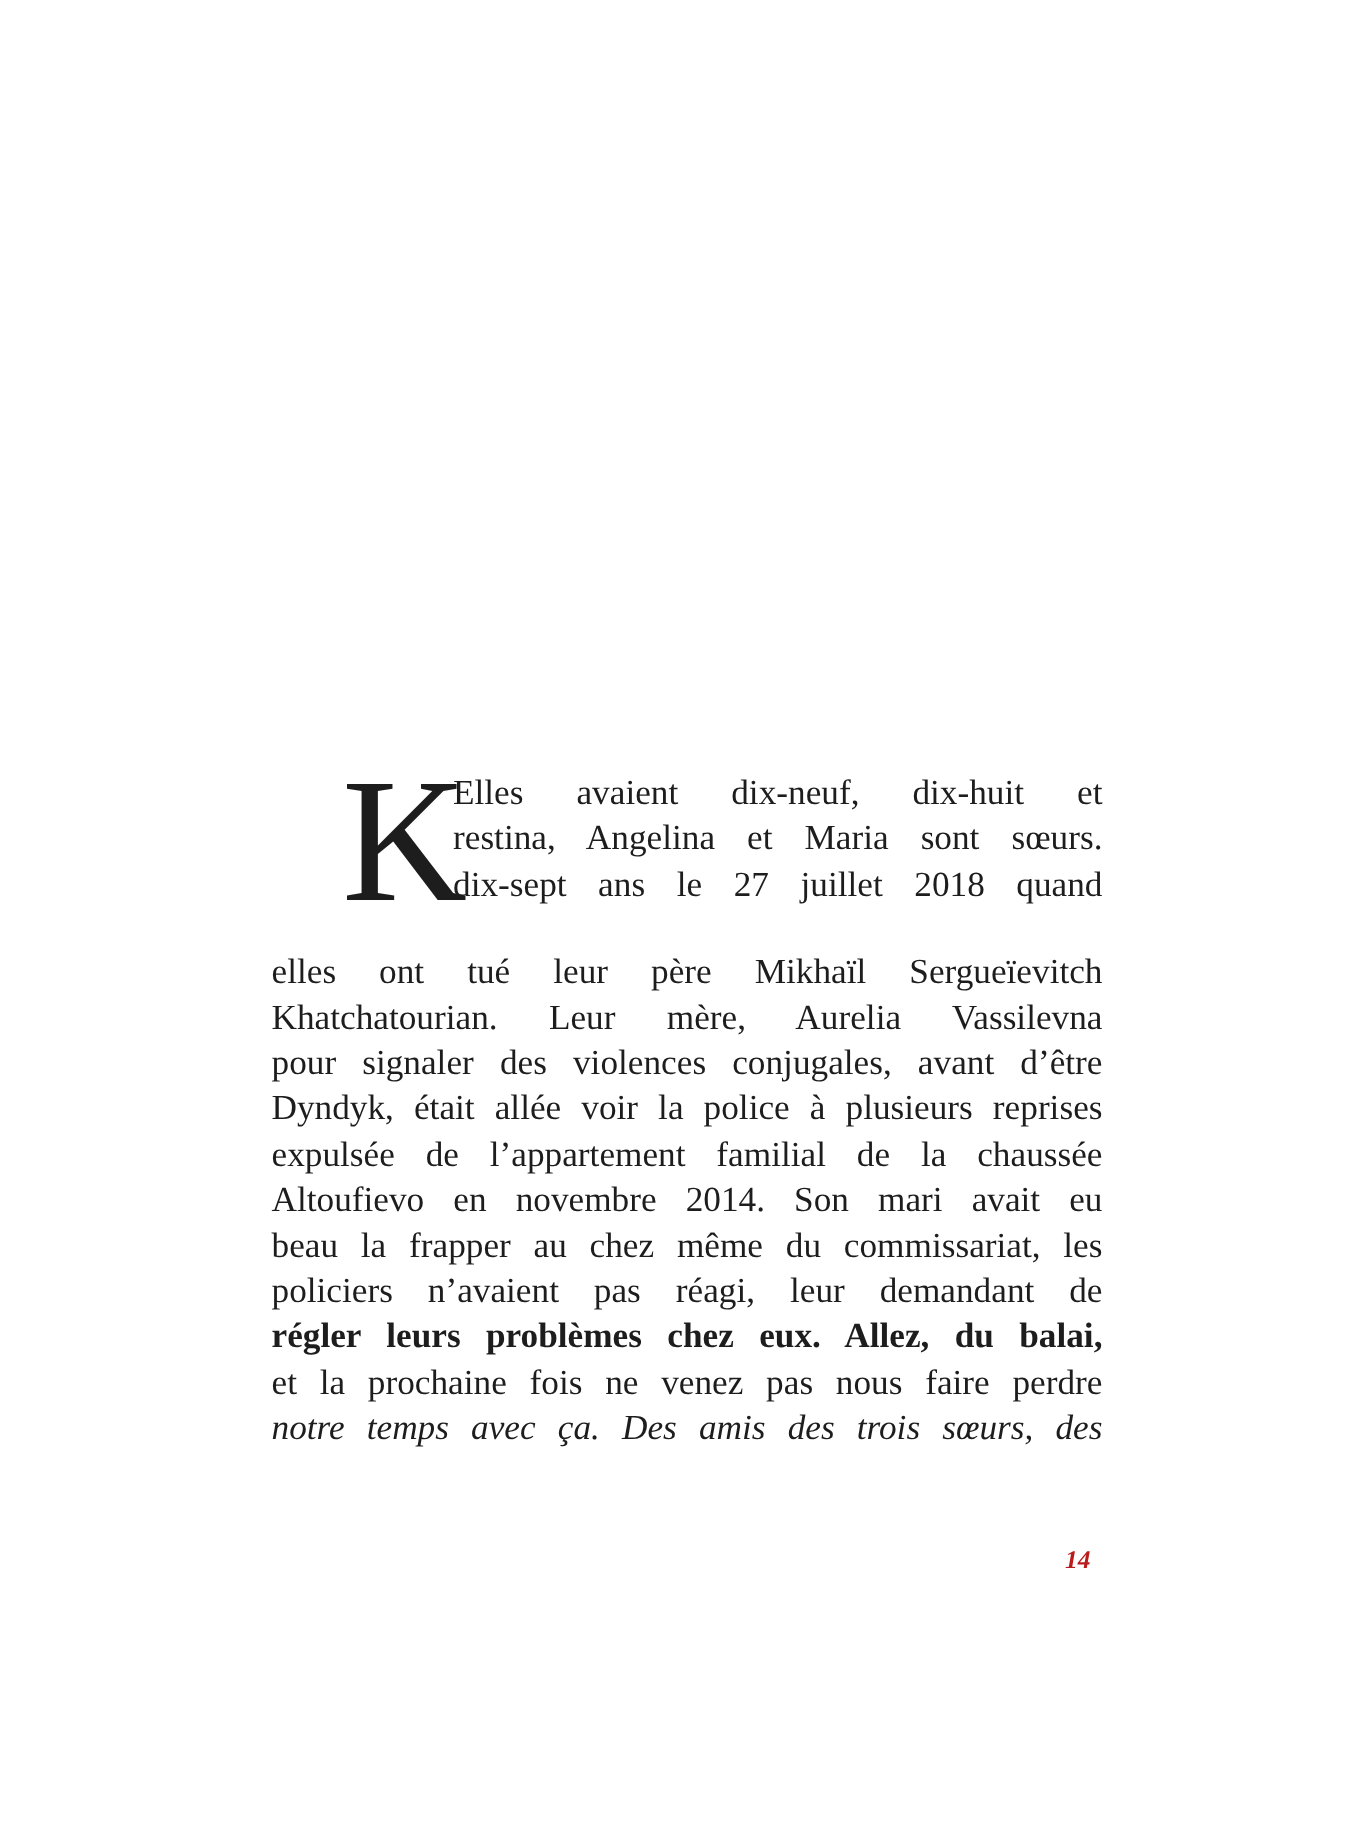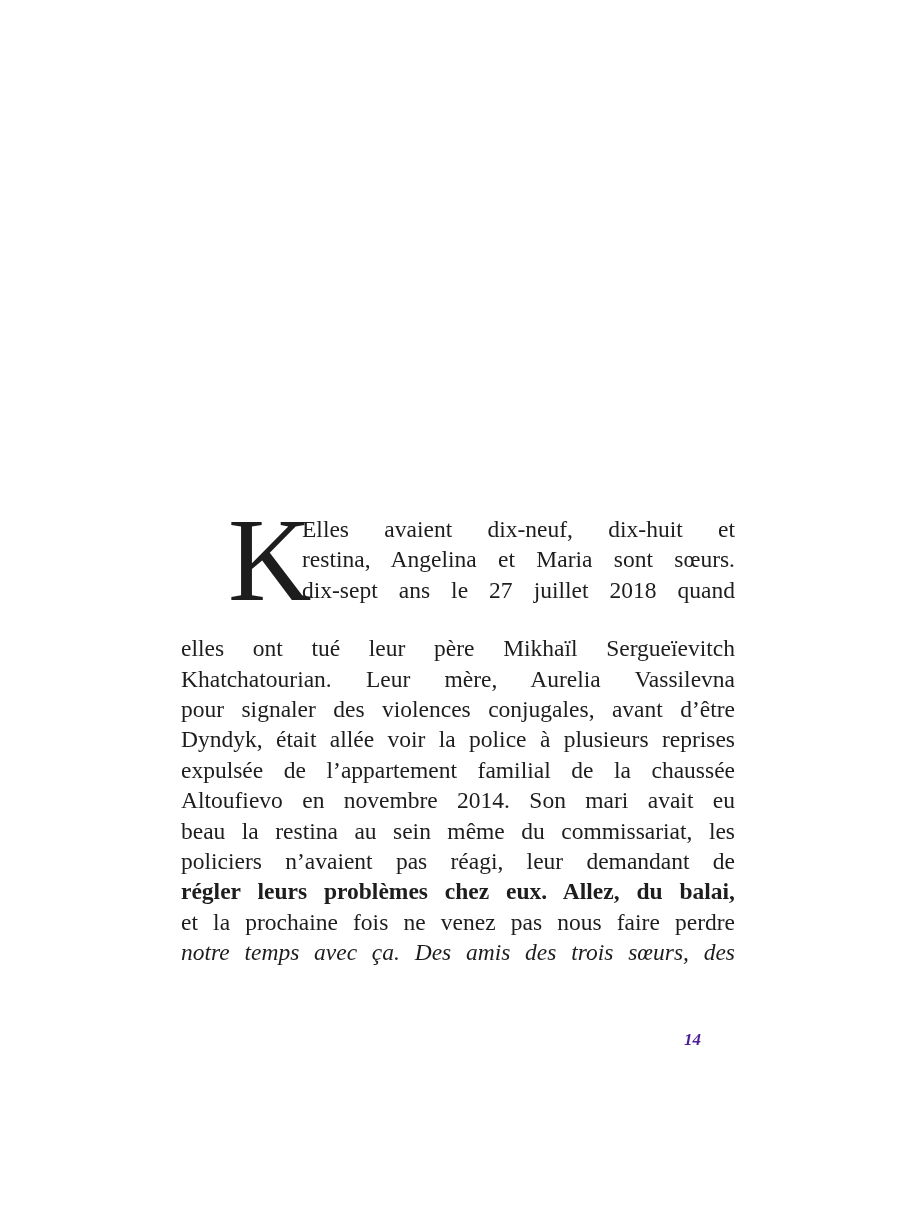--- a/index.html
+++ b/index.html
@@ -48,44 +48,44 @@
       font-family: "Liberation Serif", "DejaVu Serif", serif;
       font-size: 118px;
       line-height: 86px;
       height: 90px;
       color: #1d1d1d;
       transform: scaleX(0.98);
       transform-origin: left top;
     }
     .page-number {
       position: absolute;
-      left: 684px;
+      left: 710px;
       top: 1030px;
       font-family: "Liberation Serif", "DejaVu Serif", serif;
       font-size: 17px;
       font-weight: bold;
       font-style: italic;
-      color: #4c1d95;
+      color: #b91c1c;
     }
   </style>
 </head>
 <body>
 
 <div class="page">
   <div class="text-block">
     <span class="drop-cap">K</span>
     <span class="line indented" style="white-space: normal;">Elles avaient dix-neuf, dix-huit et</span>
     <span class="line indented" style="white-space: normal;">restina, Angelina et Maria sont sœurs.</span>
     <span class="line indented" style="white-space: normal;">dix-sept ans le 27 juillet 2018 quand</span>
     <span class="line" style="white-space: normal; margin-top: 28px;">elles ont tué leur père Mikhaïl Sergueïevitch</span>
     <span class="line" style="white-space: normal;">Khatchatourian. Leur mère, Aurelia Vassilevna</span>
     <span class="line" style="white-space: normal;">pour signaler des violences conjugales, avant d’être</span>
     <span class="line" style="white-space: normal;">Dyndyk, était allée voir la police à plusieurs reprises</span>
     <span class="line" style="white-space: normal;">expulsée de l’appartement familial de la chaussée</span>
     <span class="line" style="white-space: normal;">Altoufievo en novembre 2014. Son mari avait eu</span>
-    <span class="line" style="white-space: normal;">beau la restina au sein même du commissariat, les</span>
+    <span class="line" style="white-space: normal;">beau la frapper au chez même du commissariat, les</span>
     <span class="line" style="white-space: normal;">policiers n’avaient pas réagi, leur demandant de</span>
     <span class="line" style="white-space: normal; font-weight: bold;">régler leurs problèmes chez eux. Allez, du balai,</span>
     <span class="line" style="white-space: normal;">et la prochaine fois ne venez pas nous faire perdre</span>
     <span class="line" style="white-space: normal; font-style: italic;">notre temps avec ça. Des amis des trois sœurs, des</span>
   </div>
   <div class="page-number">14</div>
 </div>
 
 </body></html>

